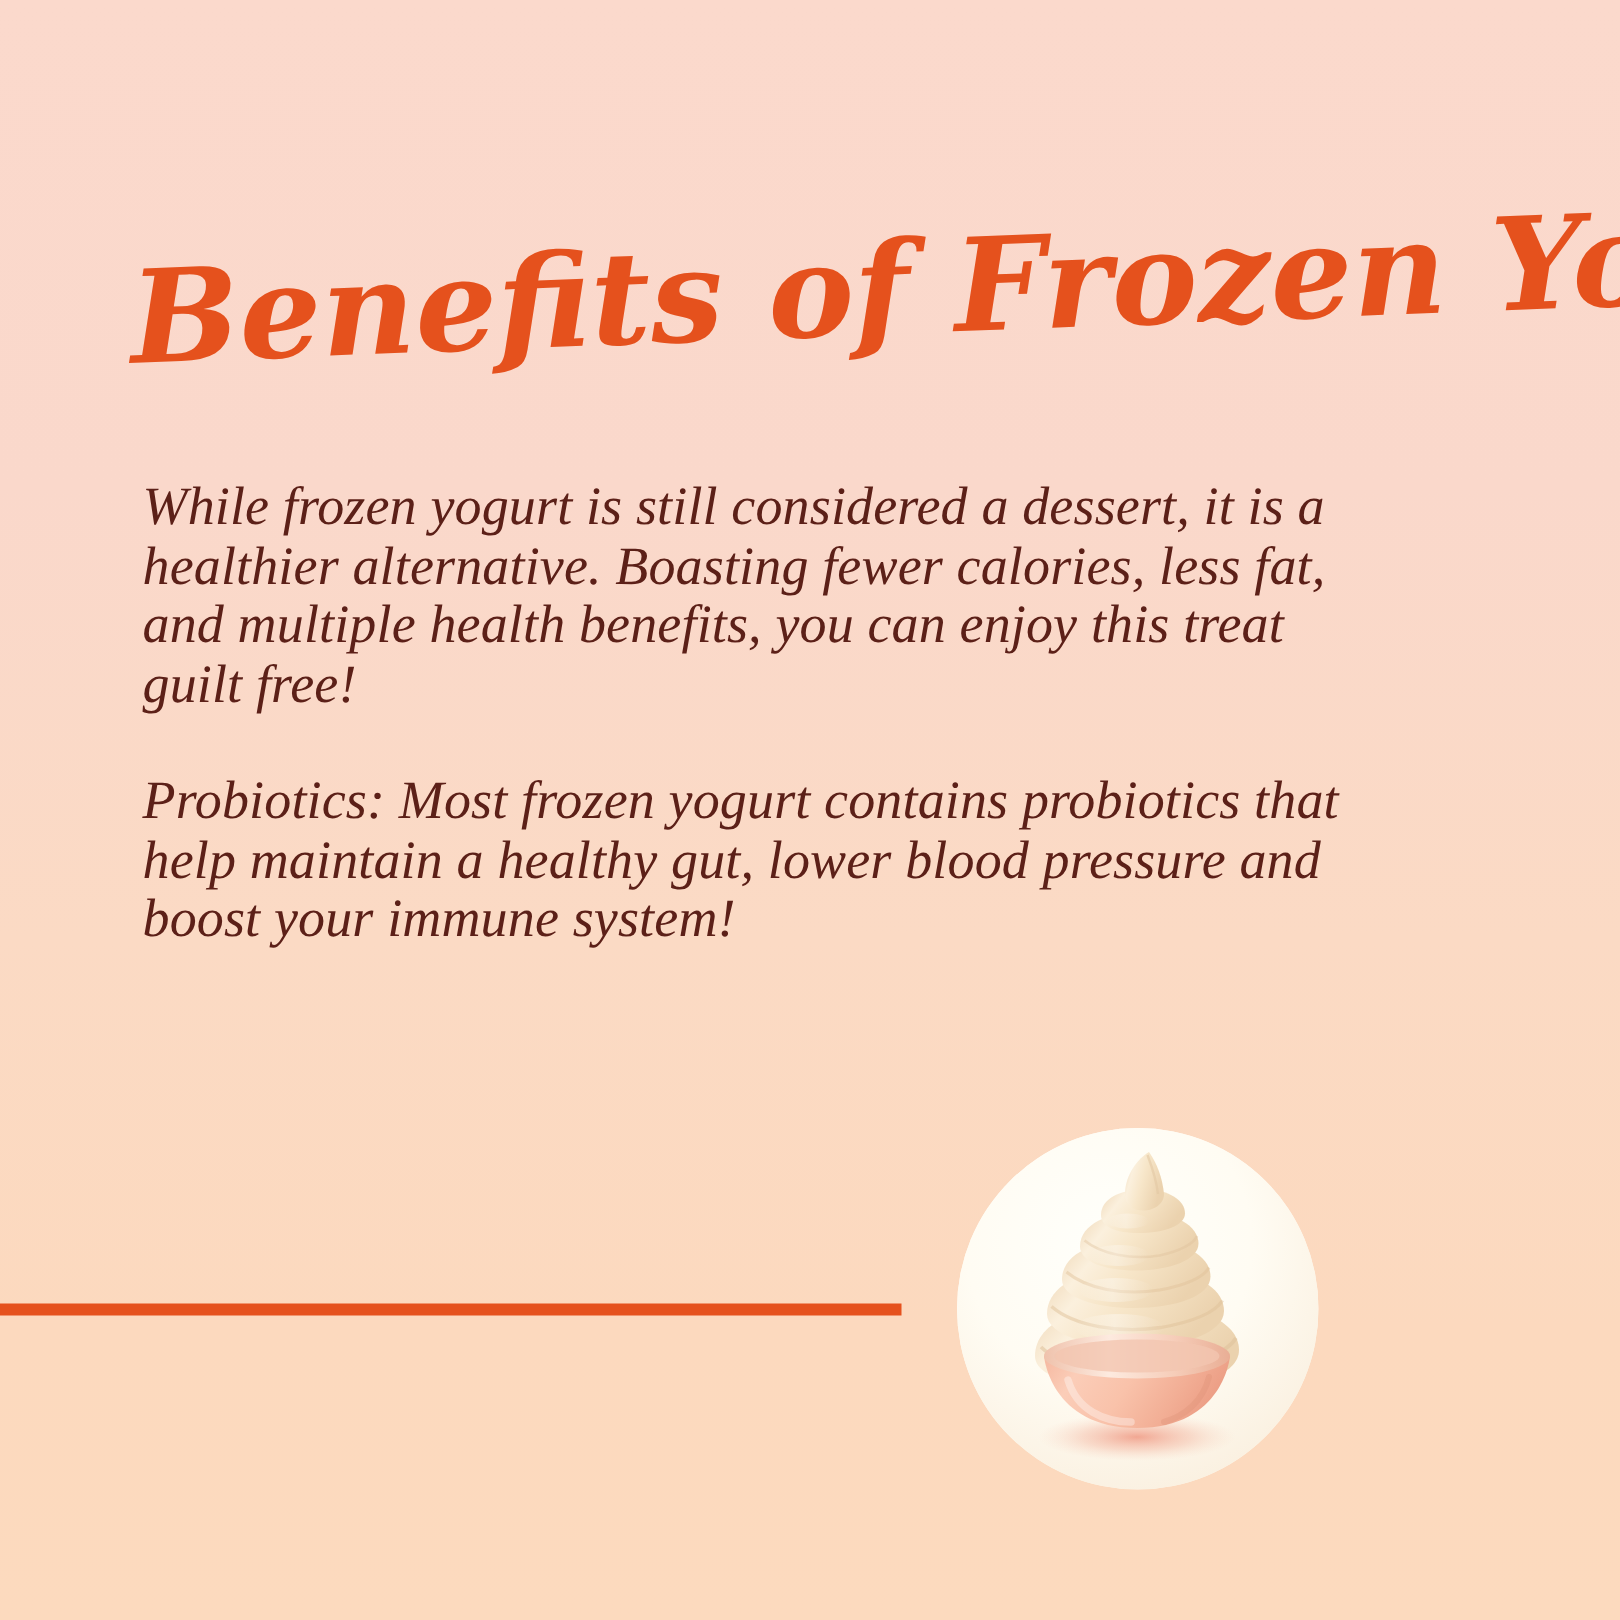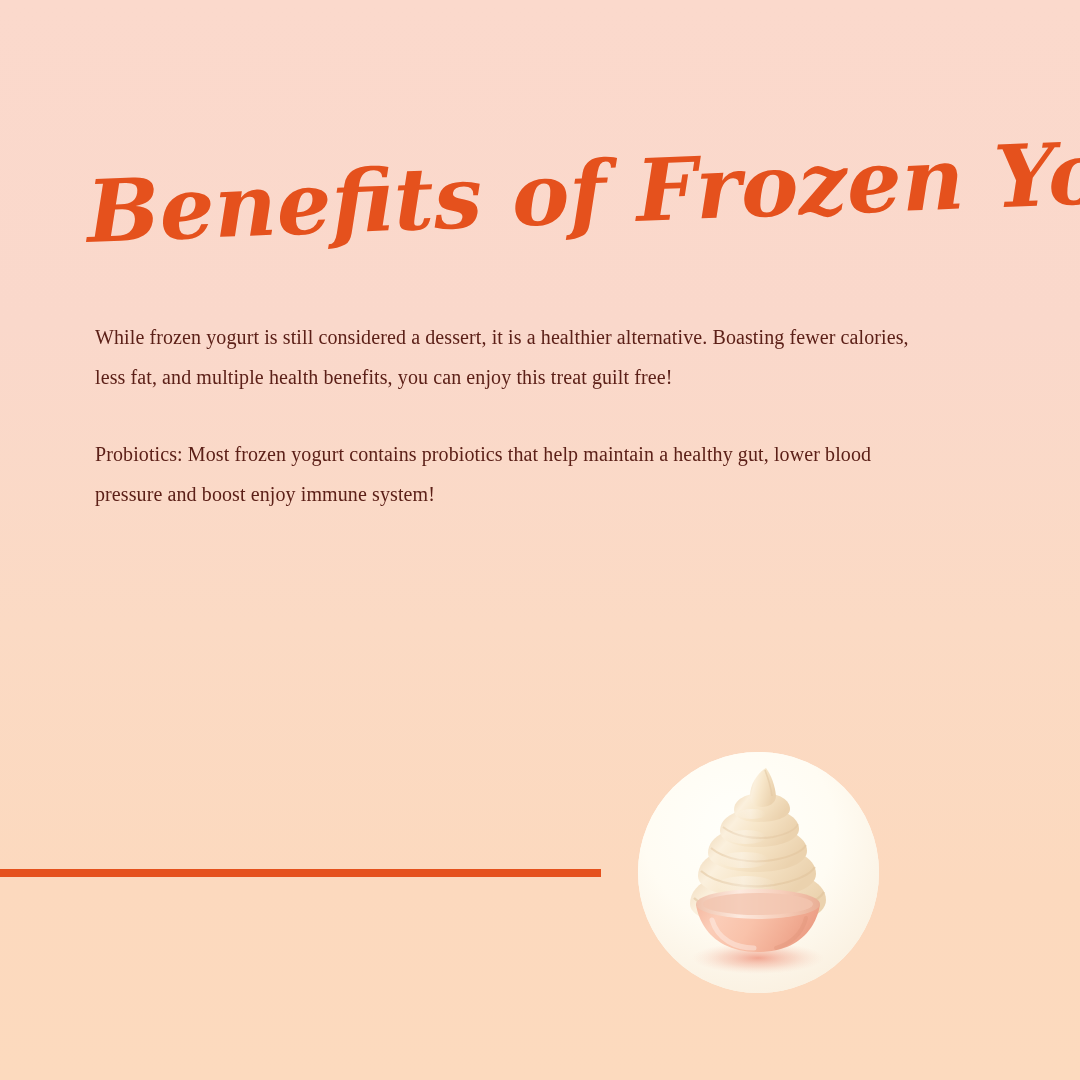--- a/index.html
+++ b/index.html
@@ -50,26 +50,27 @@
 
   
   .body-copy {
     position: absolute;
     left: 95px;
     top: 318px;
     width: 830px;
   }
   .para {
     font-family: "Liberation Serif", "DejaVu Serif", serif;
-    font-size: 20px;
+    font-size: 36px;
     line-height: 39.5px;
     color: #5C2018;
     letter-spacing: 0.1px;
     margin: 0 0 38px 0;
     max-width: 815px;
+    font-style: italic;
   }
   .para:last-child { margin-bottom: 0; }
 
   
   .rule {
     position: absolute;
     left: 0;
     top: 869px;
     width: 601px;
     height: 8px;
@@ -99,21 +100,21 @@
 <div id="poster">
 
   <div class="title">
     <svg viewBox="0 0 860 120" preserveAspectRatio="xMinYMid meet">
       <text class="title-text" x="0" y="84" transform="rotate(-2.2 0 84)">Benefits of Frozen Yogurt</text>
     </svg>
   </div>
 
   <div class="body-copy">
     <p class="para">While frozen yogurt is still considered a dessert, it is a healthier alternative. Boasting fewer calories, less fat, and multiple health benefits, you can enjoy this treat guilt free!</p>
-    <p class="para">Probiotics: Most frozen yogurt contains probiotics that help maintain a healthy gut, lower blood pressure and boost enjoy immune system!</p>
+    <p class="para">Probiotics: Most frozen yogurt contains probiotics that help maintain a healthy gut, lower blood pressure and boost your immune system!</p>
   </div>
 
   <div class="rule"></div>
 
   <div class="photo">
     <svg viewBox="0 0 241 241">
       <defs>
         <radialGradient id="bgGlow" cx="42%" cy="32%" r="72%">
           <stop offset="0%" stop-color="#FFFFFB"></stop>
           <stop offset="55%" stop-color="#FFFCF3"></stop>

